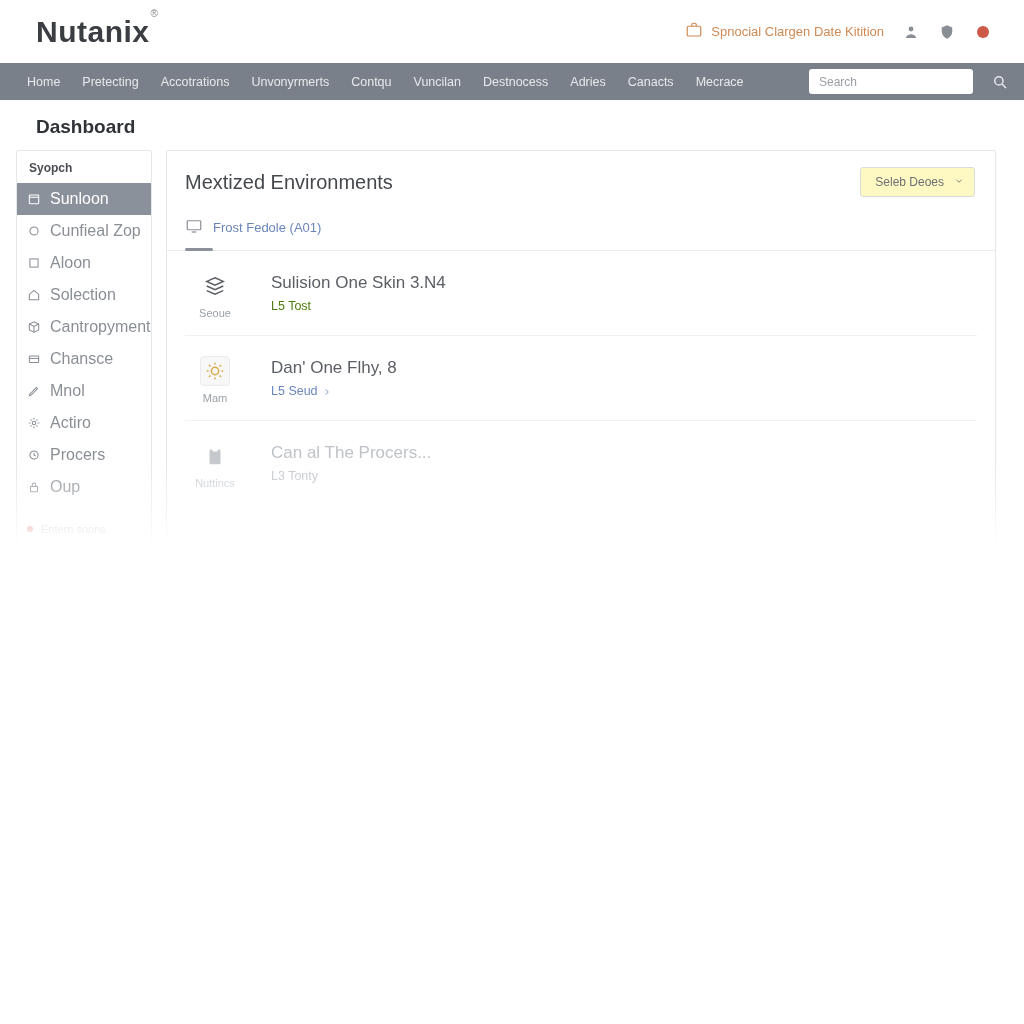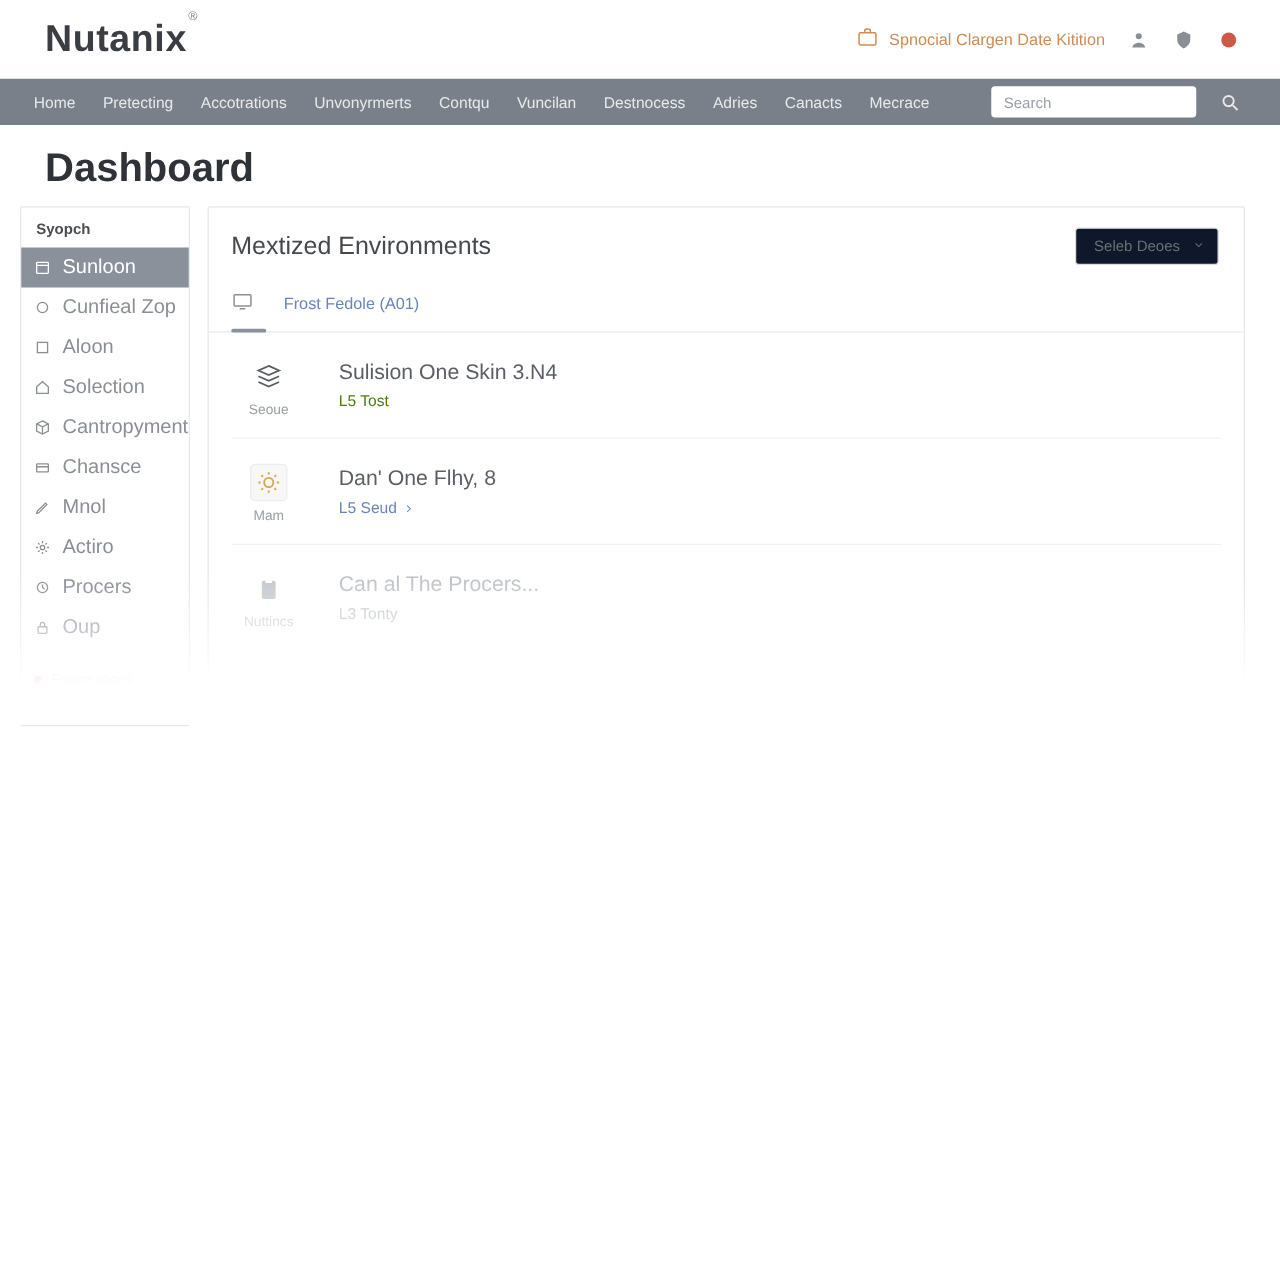--- a/index.html
+++ b/index.html
@@ -9,53 +9,53 @@
   .topbar { height: 63px; display: flex; align-items: center; padding: 0 32px 0 36px; justify-content: space-between; }
   .logo { font-size: 30px; font-weight: 800; letter-spacing: 0.5px; color: #3a3d42; position: relative; }
   .logo sup { font-size: 10px; font-weight: 400; position: relative; top: -14px; left: 1px; color: #888; }
   .top-right { display: flex; align-items: center; gap: 18px; }
   .top-right .notice { display: flex; align-items: center; gap: 8px; color: #d08a54; font-size: 13px; }
   .top-right .notice svg { width: 18px; height: 18px; }
   .top-right .ico { width: 18px; height: 18px; color: #8a8f96; display:flex; align-items:center; justify-content:center; }
   .top-right .ico.red { color: #cc5a47; }
 
   
-  .navbar { height: 37px; background: #7a8089; display: flex; align-items: center; padding: 0 31px 0 20px; gap: 8px; }
+  .navbar { height: 37px; background: #7a8089; display: flex; align-items: center; padding: 0 15px 0 20px; gap: 8px; }
   .navbar .navitem { color: #e7e9ec; font-size: 12.5px; padding: 4px 7px; white-space: nowrap; cursor: pointer; }
   .nav-spacer { flex: 1; }
   .nav-search { width: 164px; height: 25px; border-radius: 3px; border: none; background: #fff; font-size: 12px; padding: 0 10px; color:#555; }
   .nav-search::placeholder { color:#9aa0a6; }
   .nav-mag { width: 18px; height: 18px; color:#e7e9ec; margin-left: 10px; }
 
   
   .page-head { padding: 16px 0 12px 36px; }
-  .page-head h1 { font-size: 32px; font-weight: 700; color:#2f3237; }
+  .page-head h1 { font-size: 19px; font-weight: 700; color:#2f3237; }
 
   
   .main { display: flex; padding: 0 28px 0 16px; gap: 14px; align-items: flex-start; }
 
   
   .sidebar { width: 136px; border: 1px solid #e5e7ea; border-radius: 2px; background: #fff; padding-bottom: 30px; }
   .side-head { font-size: 12px; font-weight: 700; color:#4a4d52; padding: 10px 12px 8px; }
   .side-item { display: flex; align-items: center; gap: 9px; padding: 7px 10px; font-size: 16px; color:#8a8f96; cursor: pointer; }
   .side-item.active { background:#8a919b; color:#fff; }
   .side-item .sicon { width:14px; height:14px; flex-shrink:0; }
   .side-sep { height: 10px; }
   .side-footer { display:flex; align-items:center; gap:8px; padding: 10px 10px 0; font-size:11px; color:#b7bbc1; }
   .side-footer .dot { width:6px; height:6px; border-radius:50%; background:#e06a6a; }
 
   
   .panel { flex:1; border:1px solid #e5e7ea; border-radius:2px; background:#fff; min-height:360px; padding: 0 0 40px 0; position:relative; }
   .panel-head { display:flex; align-items:center; justify-content:space-between; padding: 16px 20px 0 18px; }
   .panel-title { font-size:20px; color:#45484d; font-weight:500; }
-  .dropdown-btn { display:flex; align-items:center; gap:10px; font-size:12px; color:#6b7075; background:#0f172a; border:1px solid #d9dcde; border-radius:3px; padding: 7px 10px 7px 14px; cursor:pointer; }
+  .dropdown-btn { display:flex; align-items:center; gap:10px; font-size:12px; color:#6b7075; background:#fef9c3; border:1px solid #d9dcde; border-radius:3px; padding: 7px 10px 7px 14px; cursor:pointer; }
   .dropdown-btn svg { width:10px; height:10px; }
 
   .tab-row { display:flex; align-items:center; padding: 20px 18px 0; border-bottom:1px solid #e8eaec; position:relative; }
-  .tab { display:flex; align-items:center; gap:24px; font-size:13px; color:#6a86b8; padding: 0 6px 12px 0; cursor:pointer; }
+  .tab { display:flex; align-items:center; gap:10px; font-size:13px; color:#6a86b8; padding: 0 6px 12px 0; cursor:pointer; }
   .tab svg { width:18px; height:18px; color:#8a8f96; }
   .tab-underline { position:absolute; left:18px; bottom:-1px; width:28px; height:3px; background:#8a919b; border-radius:2px; }
 
   .items { padding: 0 18px; }
   .row { display:flex; align-items:flex-start; padding: 20px 0 16px; border-bottom:1px solid #f0f1f3; gap: 26px; }
   .row:last-child { border-bottom:none; }
   .row-badge { width:60px; display:flex; flex-direction:column; align-items:center; gap:6px; }
   .row-badge .bicon { width:30px; height:30px; border-radius:4px; display:flex; align-items:center; justify-content:center; }
   .row-badge .bicon svg { width:22px; height:22px; }
   .row-badge .blabel { font-size:11px; color:#9aa0a6; }

